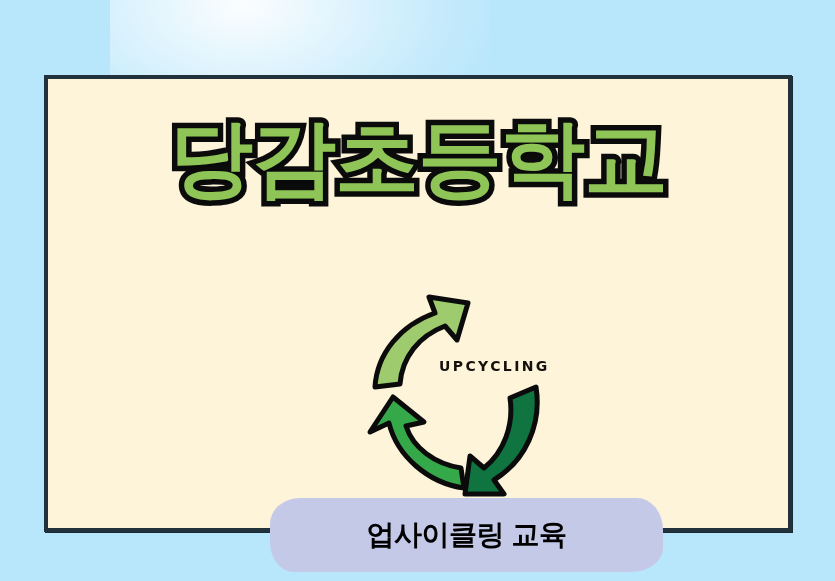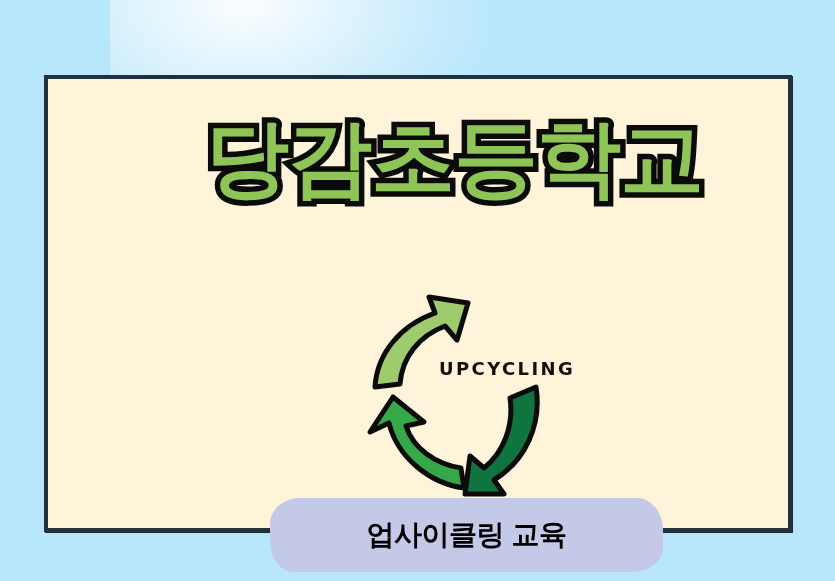--- a/index.html
+++ b/index.html
@@ -48,21 +48,20 @@
     box-shadow: 1px 1px 0 #1b2a33;
   }
 
   
   #title-wrap {
     position: absolute;
     left: 0;
     top: 32px;
     width: 100%;
     text-align: center;
-    margin-left: 36px;
   }
   #title {
     display: inline-block;
     font-family: "Liberation Sans", sans-serif;
     font-weight: 700;
     font-size: 84px;
     line-height: 1.12;
     letter-spacing: -1px;
     color: #8fc457;
     -webkit-text-stroke: 11px #0b0b0b;
@@ -80,21 +79,21 @@
     height: 212px;
   }
   #cycle svg { display: block; width: 250px; height: 212px; }
 
   #upcycling-label {
     position: absolute;
     left: 391px;
     top: 279px;
     font-family: "DejaVu Sans", sans-serif;
     font-weight: 700;
-    font-size: 18px;
+    font-size: 14px;
     letter-spacing: 2.4px;
     color: #14110c;
     white-space: nowrap;
   }
 
   
   #subtitle-pill {
     position: absolute;
     left: 222px;
     top: 419px;

